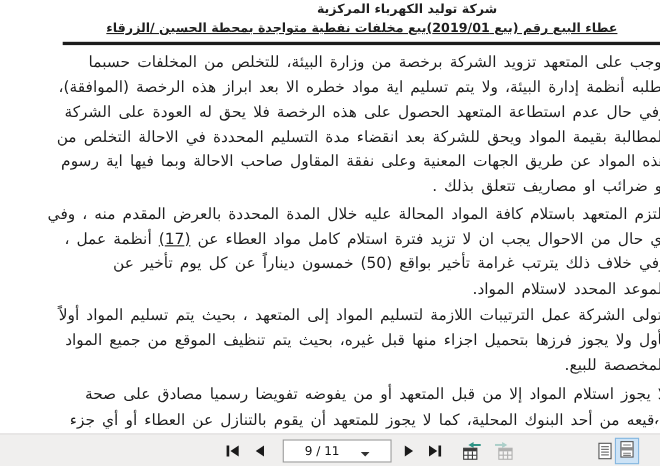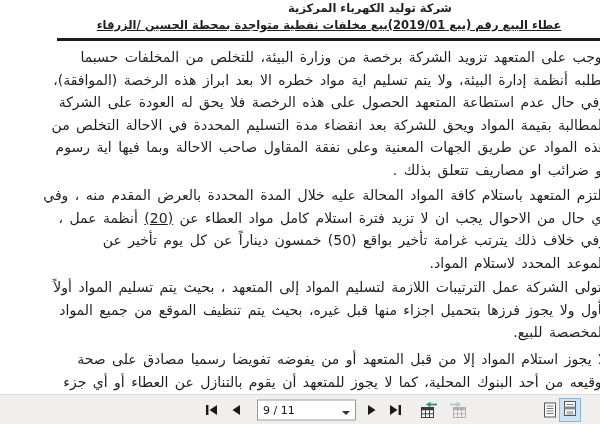--- a/index.html
+++ b/index.html
@@ -2,21 +2,21 @@
 <html lang="ar"><head>
 <meta charset="utf-8">
 <style>
   * { margin: 0; padding: 0; box-sizing: border-box; }
   body { font-family: "DejaVu Sans", sans-serif; background: #888; }
   .screen {
     position: relative; width: 600px; height: 424px;
     background: #ffffff; overflow: hidden;
   }
   
-  .doc { position: absolute; inset: 0 0 30px 0; overflow: hidden; color: #1f1f1f; }
+  .doc { position: absolute; inset: 0 0 30px 0; overflow: hidden; color: #1f1f1f; border-radius: 19px; }
   .doc-header { position: absolute; top: 1px; left: 0; width: 600px; text-align: center; }
   .title1 { font-size: 11.5px; font-weight: bold; transform: translateX(70px); white-space: nowrap; }
   .title2 { font-size: 11.5px; font-weight: bold; text-decoration: underline; transform: translateX(29px); margin-top: 3px; white-space: nowrap; }
   .hrule { position: absolute; top: 38px; left: 57px; right: -5px; height: 3px; background: #1c1c1c; }
   .doc-body { position: absolute; top: 0; right: -6px; left: -26px; direction: rtl; }
   .para { position: absolute; right: 0; left: 0; }
   .p1 { top: 46px; } .p2 { top: 184px; } .p3 { top: 276px; } .p4 { top: 348px; }
   .line {
     direction: rtl; text-align: right; white-space: nowrap;
     font-size: 14px; line-height: 22.6px; word-spacing: 2px; color: #1e1e1e;
@@ -29,21 +29,21 @@
   }
   .tbtn { position: absolute; top: 50%; transform: translateY(-50%); background: none; border: none; padding: 2px; cursor: pointer; line-height: 0; }
   .btn-first { left: 202px; } .btn-prev { left: 228px; }
   .btn-next { left: 364px; } .btn-last { left: 386px; }
   .btn-prevview { left: 418px; } .btn-nextview { left: 446px; }
   .btn-nextview { opacity: 0.35; }
   .pagebox {
     position: absolute; left: 257px; top: 50%; transform: translateY(-50%);
     width: 99px; height: 21px; background: #ffffff; border: 1px solid #999;
     display: flex; align-items: center; justify-content: space-between;
-    padding: 0 5px; cursor: default;
+    padding: 0 19px; cursor: default;
   }
   .pagebox .pagenum { font-size: 11px; color: #111; font-family: "DejaVu Sans", sans-serif; }
   .btn-layout1 { left: 541px; }
   .btn-layout2-wrap {
     position: absolute; left: 559px; top: 50%; transform: translateY(-50%);
     width: 22px; height: 24px; background: #cde3f6; border: 1px solid #86b7e0;
     display: flex; align-items: center; justify-content: center; cursor: pointer; padding: 0;
   }
 </style>
 </head>
@@ -62,21 +62,21 @@
       <div class="para p1">
         <div class="line">توجب على المتعهد تزويد الشركة برخصة من وزارة البيئة، للتخلص من المخلفات حسبما</div>
         <div class="line">تطلبه أنظمة إدارة البيئة، ولا يتم تسليم اية مواد خطره الا بعد ابراز هذه الرخصة (الموافقة)،</div>
         <div class="line">وفي حال عدم استطاعة المتعهد الحصول على هذه الرخصة فلا يحق له العودة على الشركة</div>
         <div class="line">المطالبة بقيمة المواد ويحق للشركة بعد انقضاء مدة التسليم المحددة في الاحالة التخلص من</div>
         <div class="line">هذه المواد عن طريق الجهات المعنية وعلى نفقة المقاول صاحب الاحالة وبما فيها اية رسوم</div>
         <div class="line">او ضرائب او مصاريف تتعلق بذلك .</div>
       </div>
       <div class="para p2">
         <div class="line">يلتزم المتعهد باستلام كافة المواد المحالة عليه خلال المدة المحددة بالعرض المقدم منه ، وفي</div>
-        <div class="line"><span>اي حال من الاحوال يجب ان لا تزيد فترة استلام كامل مواد العطاء عن </span><span class="uline">(20)</span><span> أنظمة عمل ،</span></div>
+        <div class="line"><span>اي حال من الاحوال يجب ان لا تزيد فترة استلام كامل مواد العطاء عن </span><span class="uline">(17)</span><span> أنظمة عمل ،</span></div>
         <div class="line">وفي خلاف ذلك يترتب غرامة تأخير بواقع (50) خمسون ديناراً عن كل يوم تأخير عن</div>
         <div class="line">الموعد المحدد لاستلام المواد.</div>
       </div>
       <div class="para p3">
         <div class="line">تتولى الشركة عمل الترتيبات اللازمة لتسليم المواد إلى المتعهد ، بحيث يتم تسليم المواد أولاً</div>
         <div class="line">بأول ولا يجوز فرزها بتحميل اجزاء منها قبل غيره، بحيث يتم تنظيف الموقع من جميع المواد</div>
         <div class="line">المخصصة للبيع.</div>
       </div>
       <div class="para p4">
         <div class="line">لا يجوز استلام المواد إلا من قبل المتعهد أو من يفوضه تفويضا رسميا مصادق على صحة</div>

